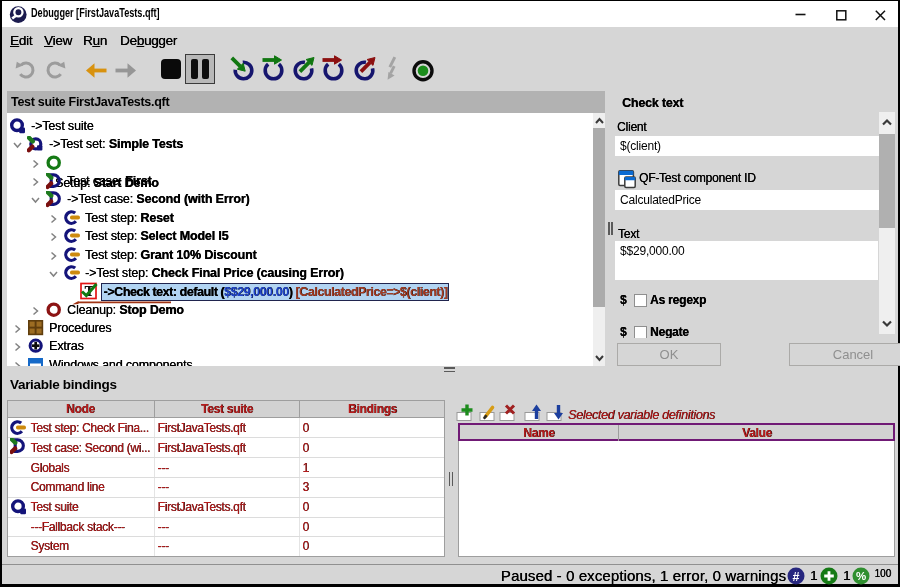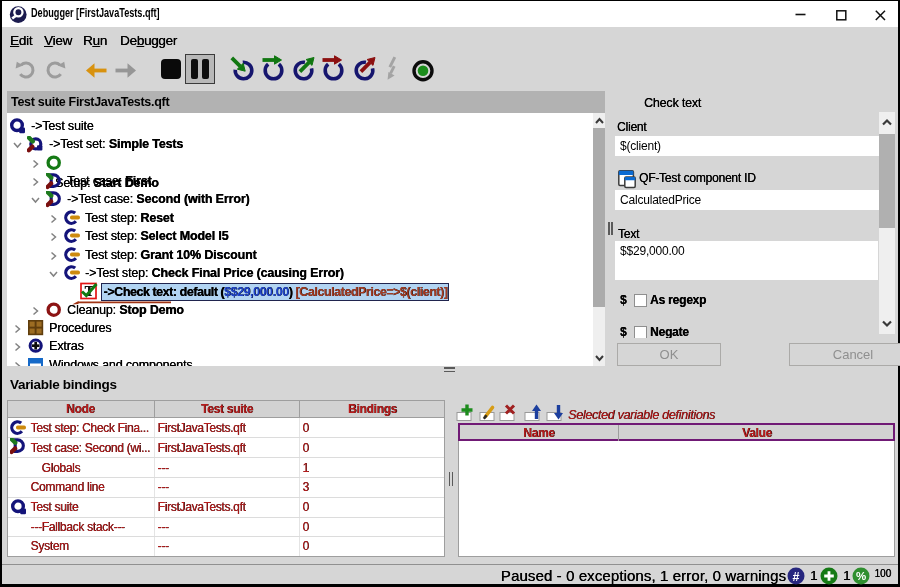--- a/index.html
+++ b/index.html
@@ -323,21 +323,21 @@
 <div class="sbv" style="left:593px;top:113px;width:11.5px;height:253px;">
   <svg class="abs" style="left:1.5px;top:4px;" width="9" height="8">
       <path d="M1,6 L4.5,2 L8,6" fill="none" stroke="#3a3a3a" stroke-width="2"></path>
     </svg>
   <div class="sbthumb" style="top:15px;height:179px;"></div>
   <svg class="abs" style="left:1.5px;top:241px;" width="9" height="8">
       <path d="M1,2 L4.5,6 L8,2" fill="none" stroke="#3a3a3a" stroke-width="2"></path>
     </svg>
 </div>
 <div id="rpanel"></div>
-<span class="rlabel" style="left:622px;top:96px;font-weight:normal;font-size:12.5px;margin-left:22px;">Check text</span>
+<span class="rlabel" style="left:622px;top:96px;font-weight:bold;font-size:12.5px;">Check text</span>
 <div class="abs" style="left:605px;top:112px;width:274px;height:226px;overflow:hidden;">
   <span class="rlabel" style="left:12px;top:8px;">Client</span>
   <div class="rinput" style="top:24px;height:20px;padding-left:12px;">
       <span>$(client)</span>
     </div>
   <svg class="abs" style="left:13px;top:58px;" width="19" height="19">
       <rect x="0.8" y="0.8" width="14.6" height="14.6" rx="1.2" fill="#fff" stroke="#3c3c3c" stroke-width="1.5"></rect>
       <path d="M0.8,4.9 L15.4,4.9 L15.4,2 a1.2,1.2 0 0 0 -1.2,-1.2 L2,0.8 a1.2,1.2 0 0 0 -1.2,1.2 Z" fill="#0a6ad2"></path>
       <rect x="6.8" y="7" width="10.4" height="10.4" rx="1.2" fill="#fff" stroke="#3c3c3c" stroke-width="1.5"></rect>
       <path d="M6.8,10.3 L17.2,10.3 L17.2,8.2 a1.2,1.2 0 0 0 -1.2,-1.2 L8,7 a1.2,1.2 0 0 0 -1.2,1.2 Z" fill="#0a6ad2"></path>
@@ -403,21 +403,21 @@
       <path d="M5.2,1.9 L7.6,1.9 A5.75,5.75 0 0 1 7.6,13.4 L5.2,13.4 Z" fill="none" stroke="#14147a" stroke-width="3.1"></path>
       <line x1="1.7" y1="1.2" x2="5.3" y2="4.8" stroke="#1e7a1e" stroke-width="4.3" stroke-linecap="round"></line>
       <line x1="1.5" y1="14" x2="5.1" y2="10.4" stroke="#7a0f0f" stroke-width="4.3" stroke-linecap="round"></line>
     </svg>
   <svg class="abs" style="left:3px;top:81px;" width="16" height="16">
       <circle cx="7" cy="7.2" r="5.3" fill="none" stroke="#14147a" stroke-width="3.4"></circle>
       <rect x="9.2" y="9.4" width="5.8" height="5.8" rx="1.2" fill="#14147a"></rect>
     </svg>
   <span class="cell" style="left:23px;top:3px;">Test step: Check Fina...</span>
   <span class="cell" style="left:23px;top:23px;">Test case: Second (wi...</span>
-  <span class="cell" style="left:34px;top:43px;">Globals</span>
+  <span class="cell" style="left:23px;top:43px;">Globals</span>
   <span class="cell" style="left:23px;top:62px;">Command line</span>
   <span class="cell" style="left:23px;top:82px;">Test suite</span>
   <span class="cell" style="left:23px;top:102px;">---Fallback stack---</span>
   <span class="cell" style="left:23px;top:121px;">System</span>
   <span class="cell" style="left:150px;top:3px;">FirstJavaTests.qft</span>
   <span class="cell" style="left:150px;top:23px;">FirstJavaTests.qft</span>
   <span class="cell" style="left:150px;top:43px;">---</span>
   <span class="cell" style="left:150px;top:62px;">---</span>
   <span class="cell" style="left:150px;top:82px;">FirstJavaTests.qft</span>
   <span class="cell" style="left:150px;top:102px;">---</span>

